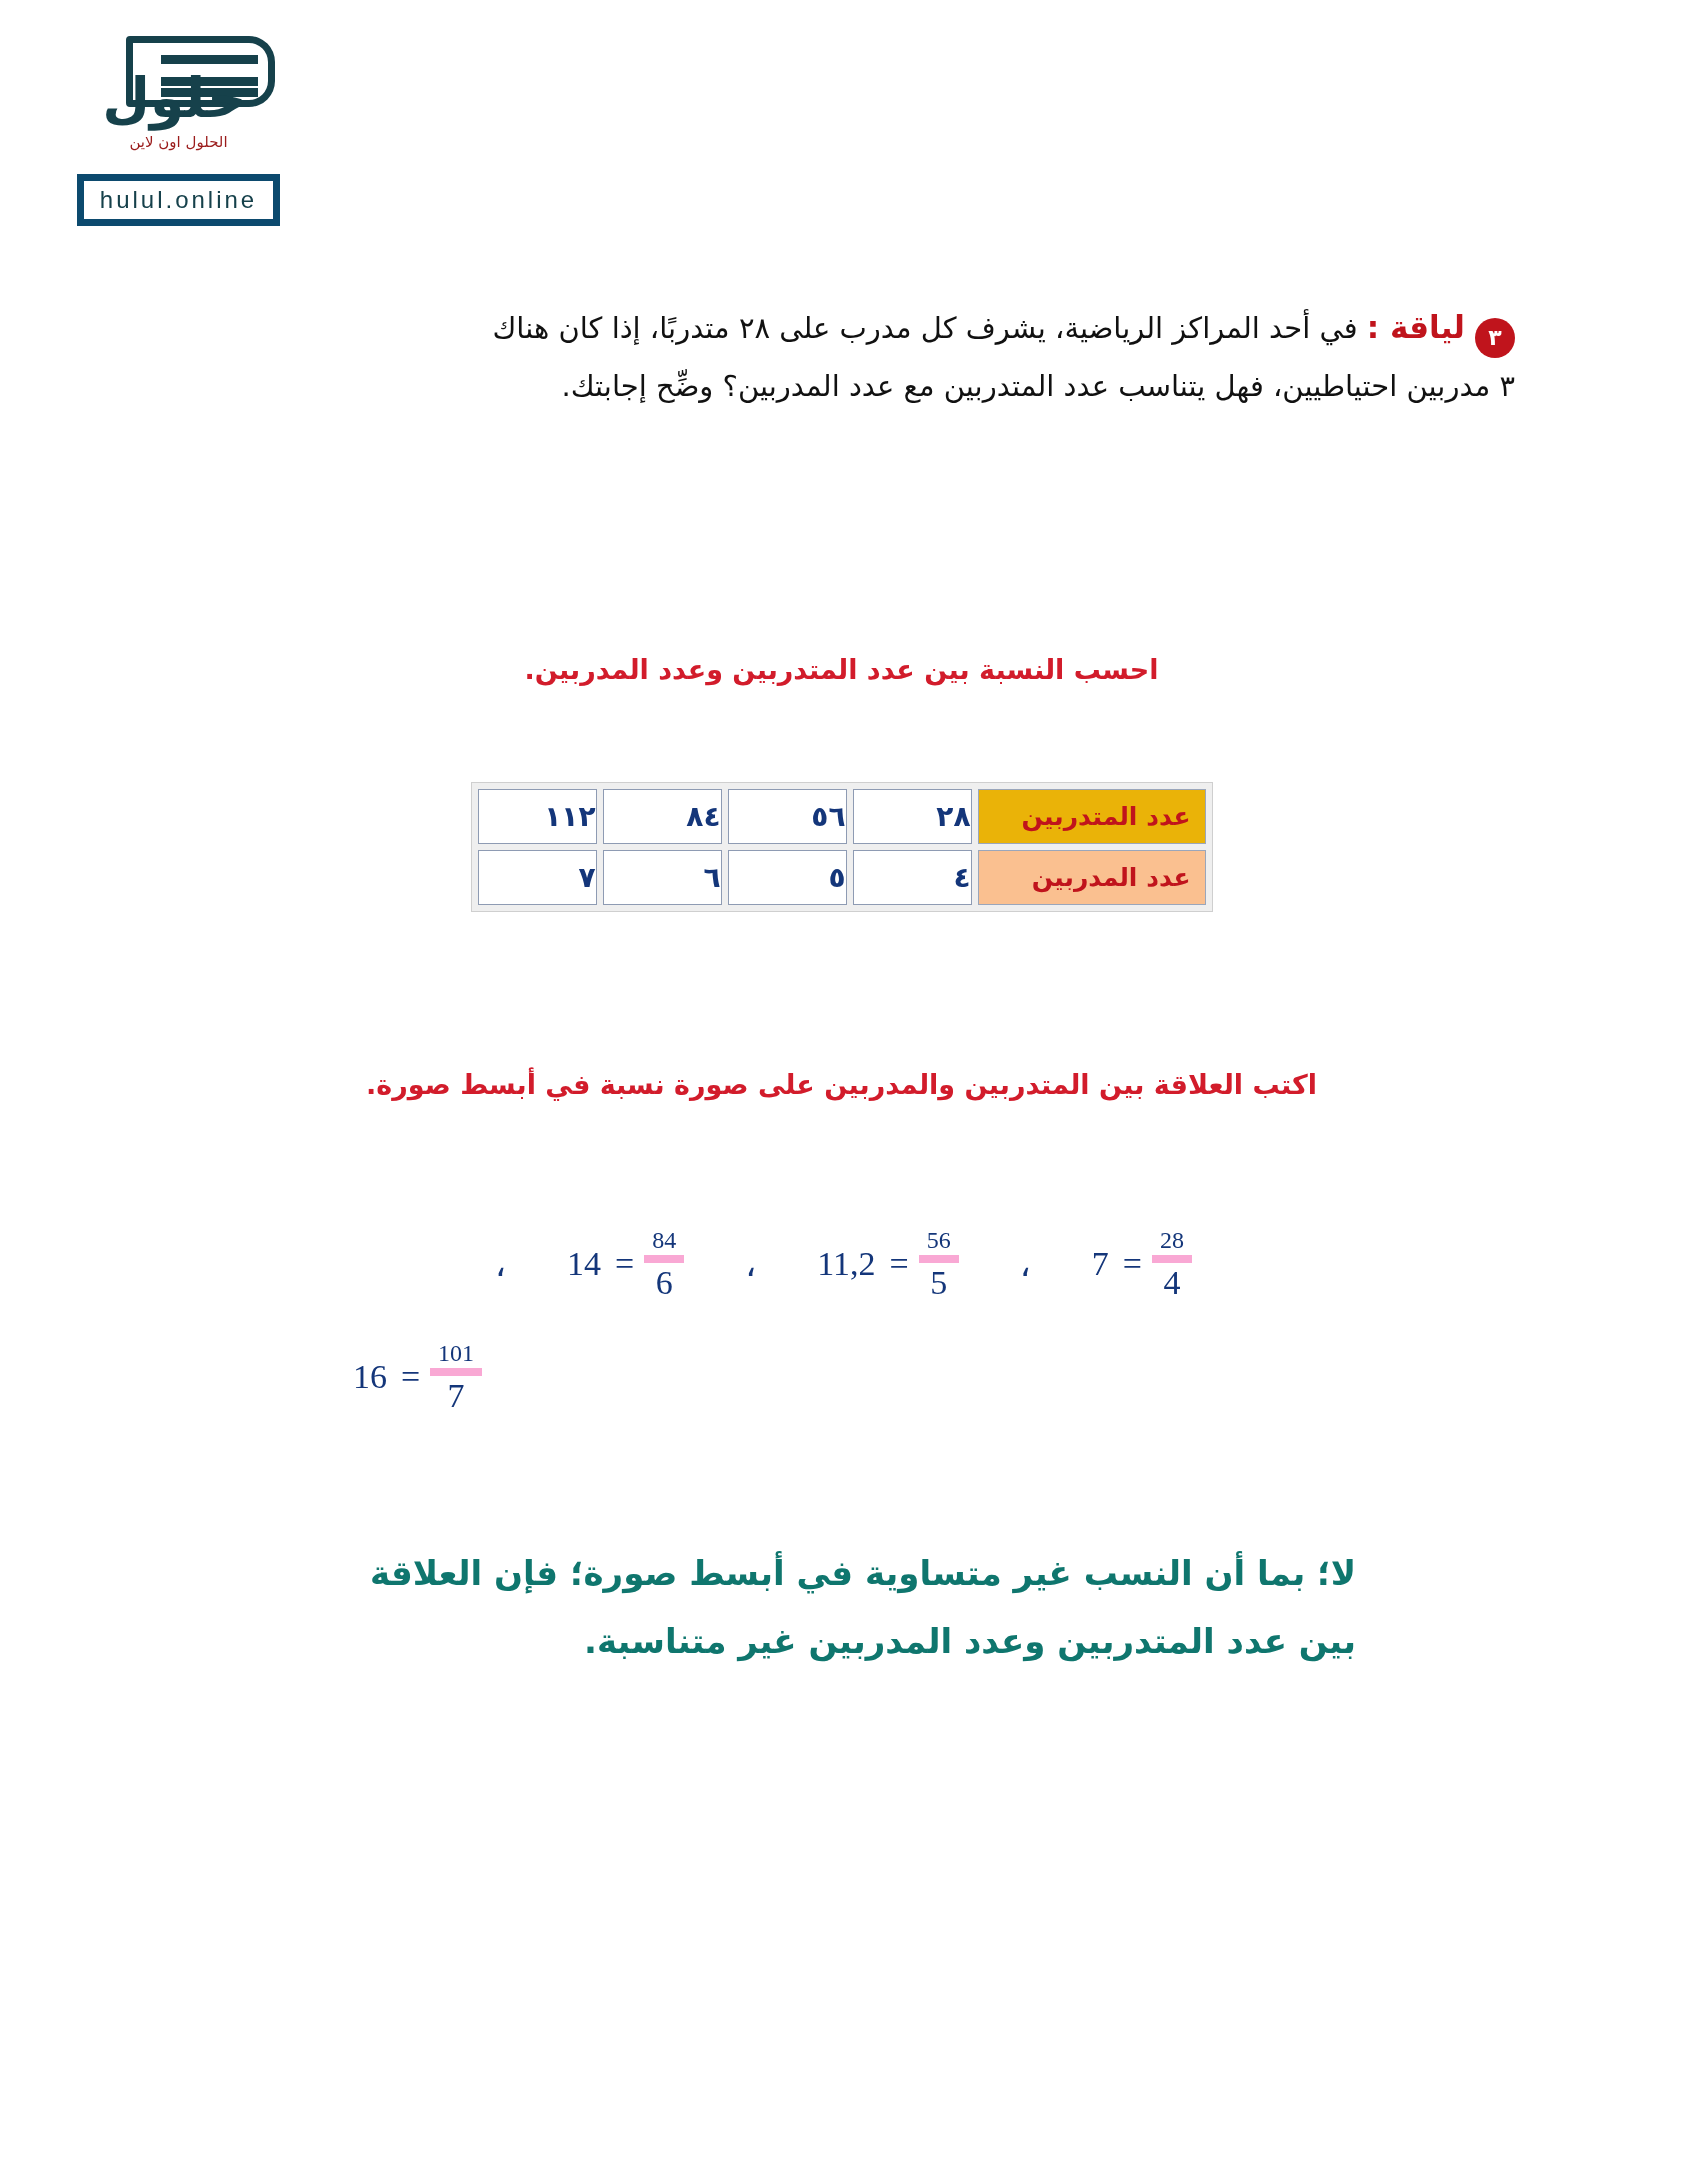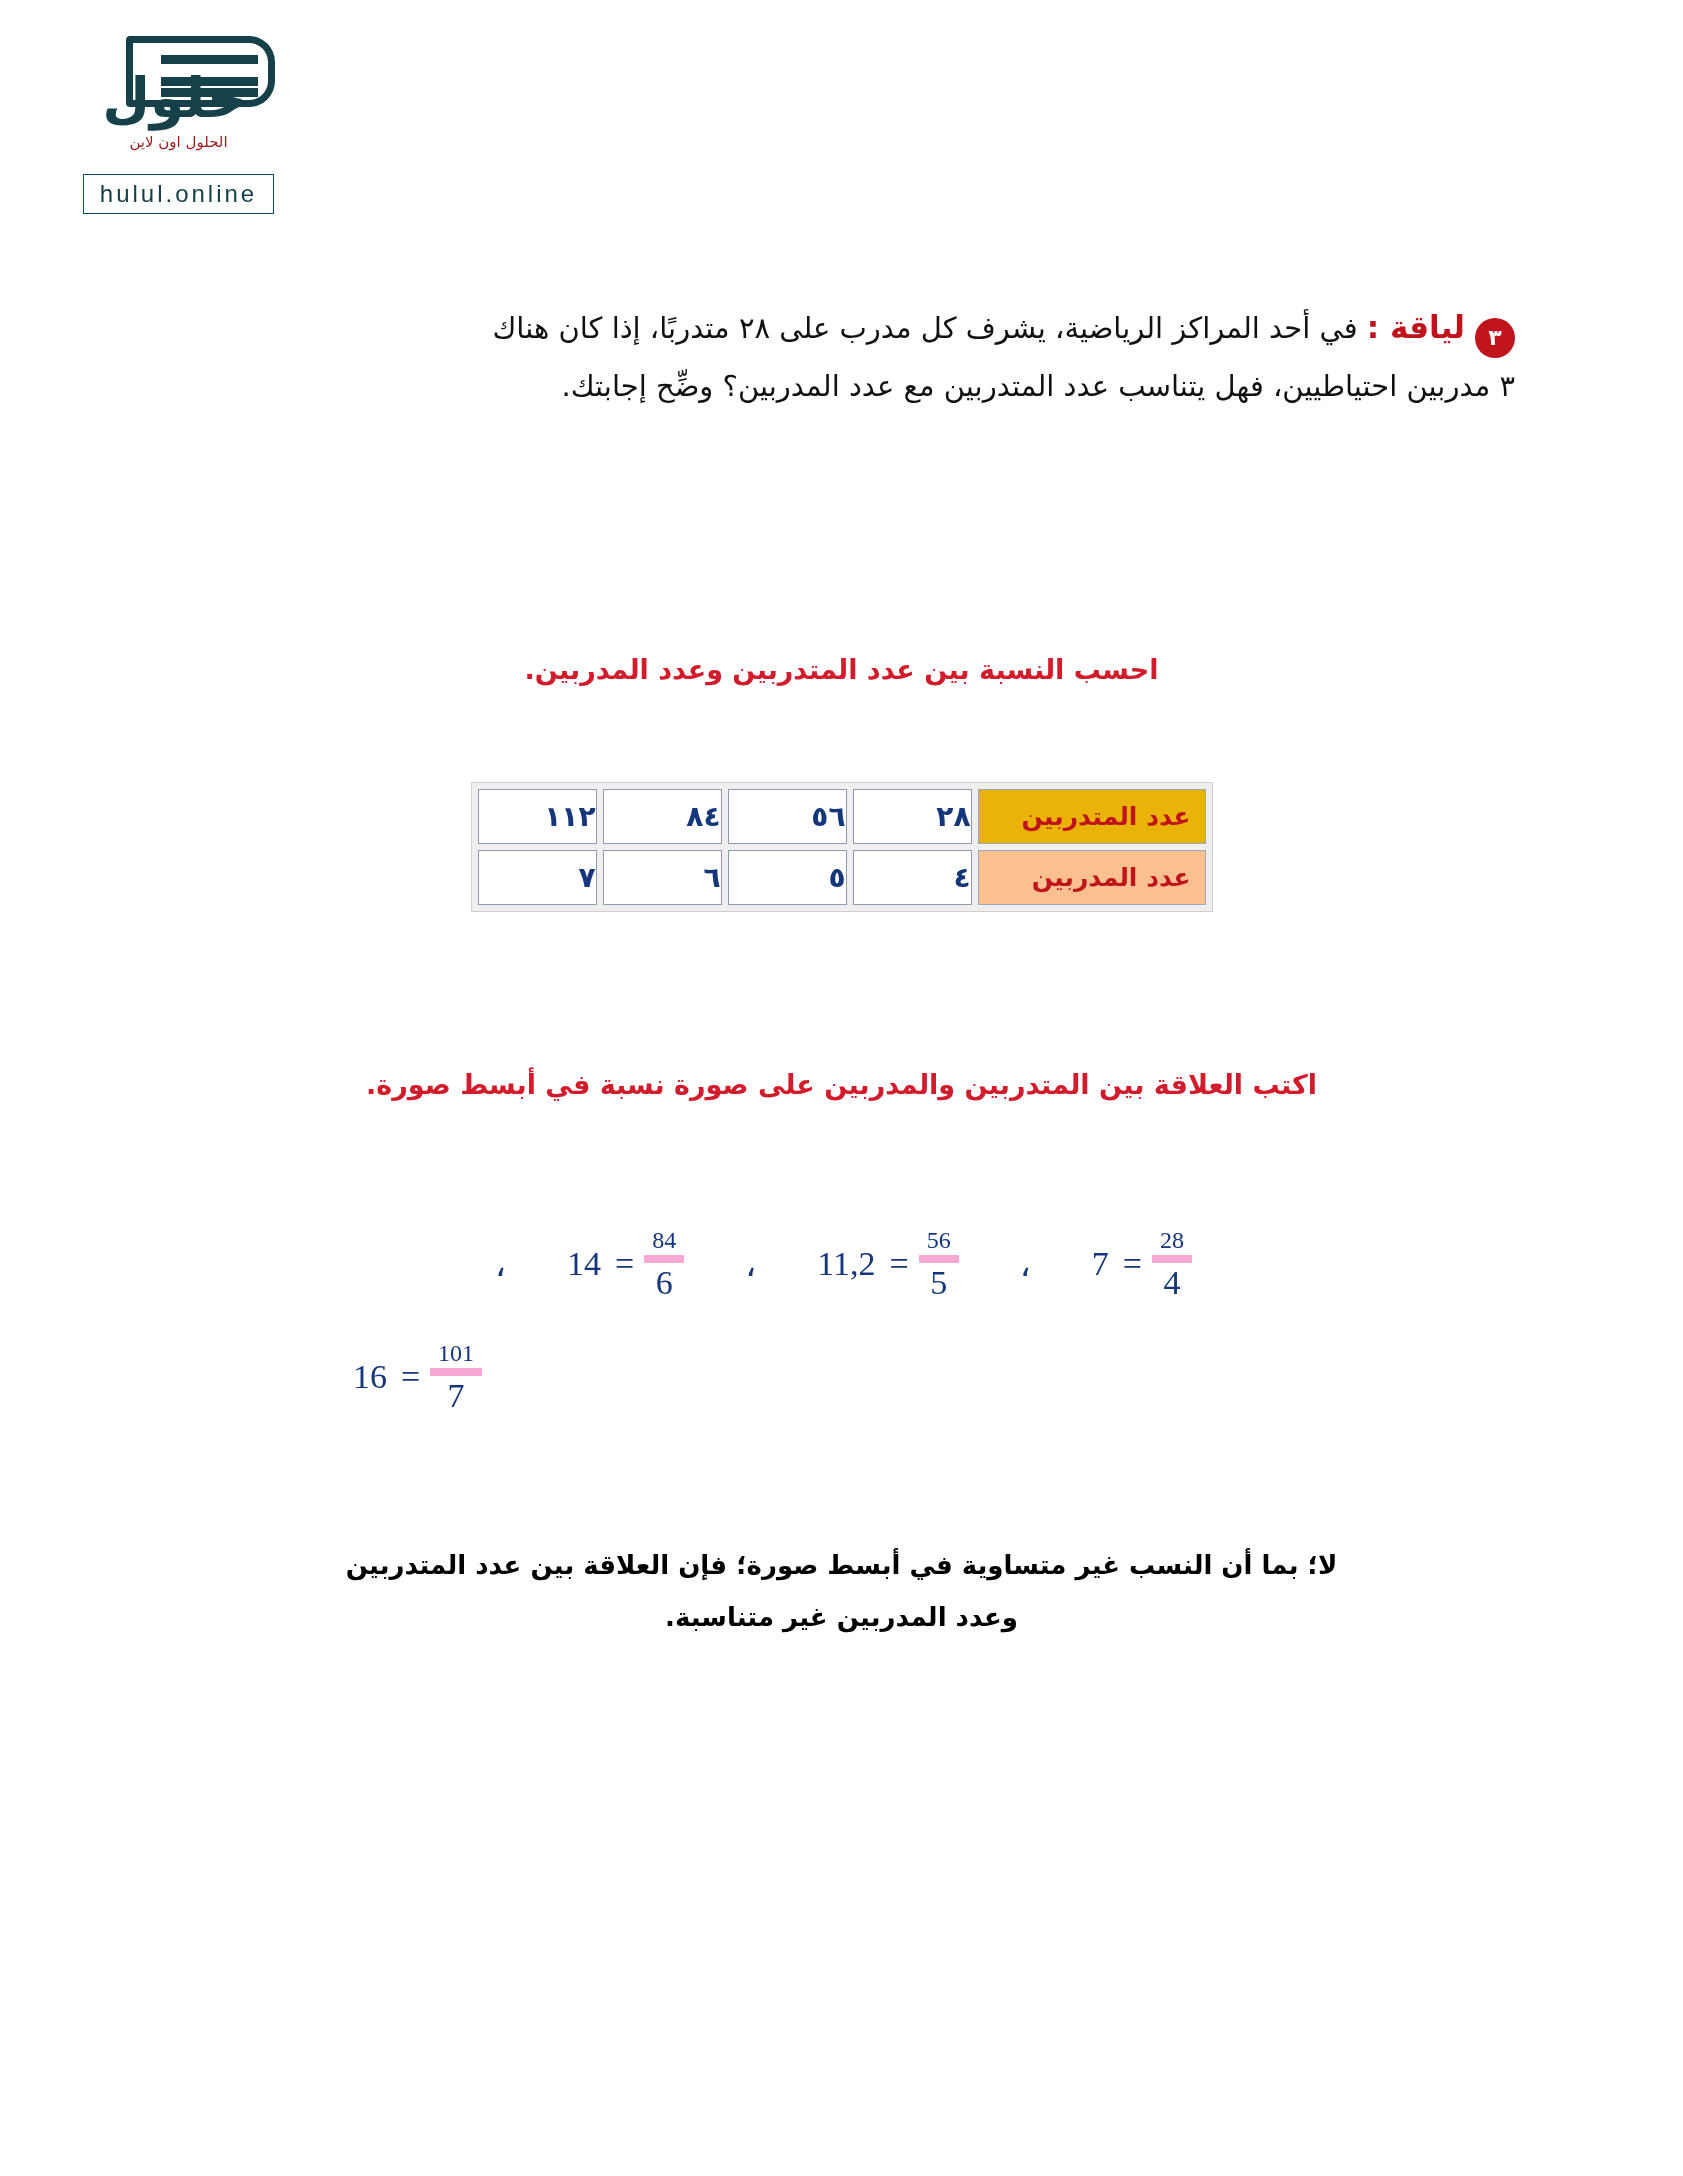--- a/index.html
+++ b/index.html
@@ -78,21 +78,21 @@
     right: 0;
     left: 0;
     font-family: "DejaVu Sans", sans-serif;
     font-size: 15px;
     color: #9b1c1c;
     letter-spacing: 1px;
   }
   .logo-url {
     margin-top: 6px;
     display: inline-block;
-    border: 1px solid #0c4a6e;
+    border: 7px solid #0c4a6e;
     padding: 5px 16px;
     font-family: "Liberation Sans", sans-serif;
     font-size: 24px;
     letter-spacing: 3px;
     color: #16414b;
     background: #ffffff;
   }
 
   
   .question {
@@ -231,25 +231,25 @@
     margin: 0 4px;
   }
 
   
   #conclusion {
     position: absolute;
     top: 1539px;
     right: 327px;
     left: 327px;
     direction: rtl;
-    text-align: center;
-    font-family: "DejaVu Sans", sans-serif;
-    font-weight: bold;
-    font-size: 26px;
-    color: #000000;
+    text-align: right;
+    font-family: "DejaVu Sans", sans-serif;
+    font-weight: bold;
+    font-size: 34px;
+    color: #0f766e;
     line-height: 2.0;
   }
 </style>
 </head>
 <body>
 
 <div class="logo-wrap">
   <div class="logo-mark">
     <div class="logo-book">
         <i></i>

